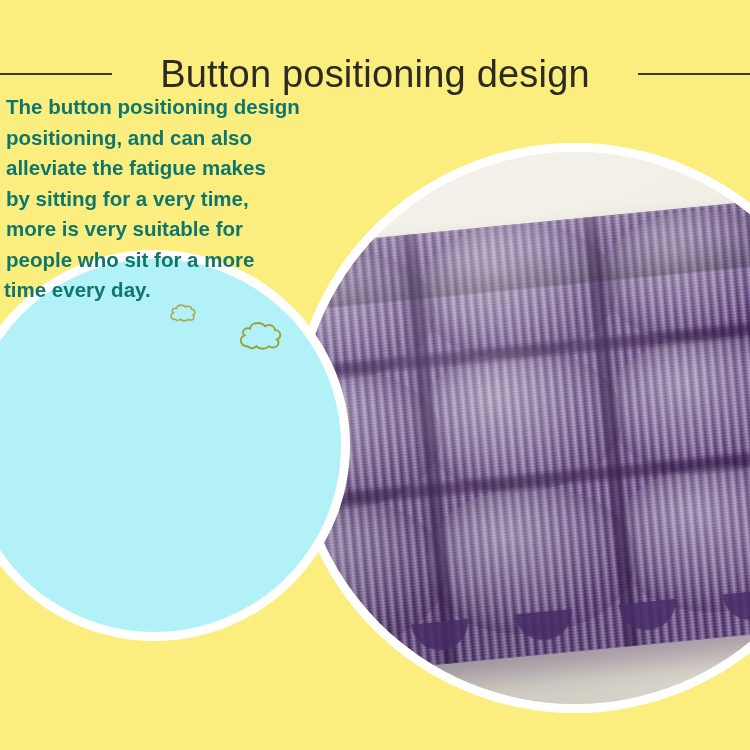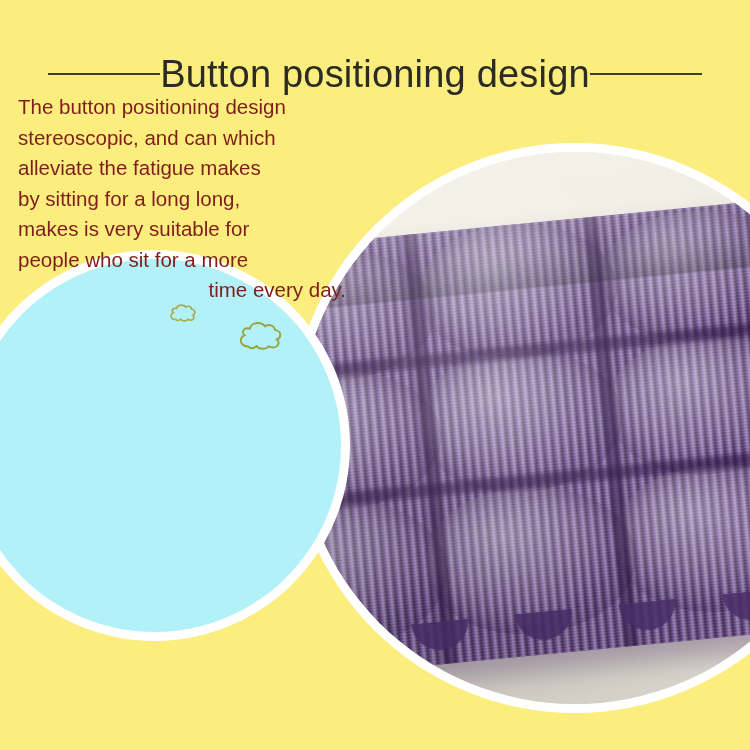--- a/index.html
+++ b/index.html
@@ -22,21 +22,21 @@
 
   
   .title-row {
     position: absolute;
     top: 46px;
     left: 0;
     width: 750px;
     height: 56px;
     display: flex;
     align-items: center;
-    justify-content: center;
+    justify-content: space-between;
     gap: 0;
   }
   .title-rule {
     height: 0;
     border-top: 2px solid #3b3a2c;
     width: 112px;
     flex: none;
   }
   .title-text {
     font-size: 38px;
@@ -192,38 +192,39 @@
     top: 259px;
     width: 373px;
     height: 373px;
     border-radius: 50%;
     background: #b2f1f7;
     box-shadow: 0 0 0 9px #ffffff;
     z-index: 3;
   }
   .blurb {
     position: absolute;
-    left: 16px;
+    left: 4px;
     top: 92px;
     width: 330px;
     text-align: center;
-    color: #7f1d1d;
+    color: #0f766e;
     font-size: 20.5px;
     line-height: 30.5px;
     z-index: 4;
+    font-weight: bold;
   }
   .blurb .ln { display: block; white-space: nowrap; }
   .blurb .ln.l1,
   .blurb .ln.l2,
   .blurb .ln.l3,
   .blurb .ln.l4,
   .blurb .ln.l5,
   .blurb .ln.l6,
   .blurb .ln.l7 { text-align: left; padding-left: 2px; }
-  .blurb .ln.l8 { text-align: right; }
+  .blurb .ln.l8 { text-align: left; }
 
   
   .cloud {
     position: absolute;
     z-index: 4;
   }
   .cloud-sm { left: 166px; top: 299px; }
   .cloud-lg { left: 233px; top: 313px; }
 </style>
 </head>
@@ -295,21 +296,21 @@
                .7-3.3 4-5.7 8.1-5.7 3 0 5.6 1.3 7.1 3.3 1-.8 2.3-1.3 3.8-1.3
                3.1 0 5.7 2.1 6.1 4.9 3 .4 5.3 2.5 5.3 5 0 2-1.4 3.8-3.4 4.6
                1 .8 1.7 2 1.7 3.3 0 2.6-2.7 4.7-6 4.7-1.5 0-2.9-.4-3.9-1.2
                -1.4 1.5-3.6 2.5-6 2.5-2.7 0-5-1.1-6.3-2.7
                -1.3 1.4-3.3 2.2-5.5 2.2z"></path>
     </svg>
   </span>
 
   <div class="blurb">
     <span class="ln l1">The button positioning design</span>
-    <span class="ln l3">stereoscopic, and can which</span>
+    <span class="ln l3">positioning, and can also</span>
     <span class="ln l4">alleviate the fatigue makes</span>
-    <span class="ln l5">by sitting for a long long,</span>
-    <span class="ln l6">makes is very suitable for</span>
+    <span class="ln l5">by sitting for a very time,</span>
+    <span class="ln l6">more is very suitable for</span>
     <span class="ln l7">people who sit for a more</span>
     <span class="ln l8">time every day.</span>
   </div>
 
 </div>
 
 </body></html>

